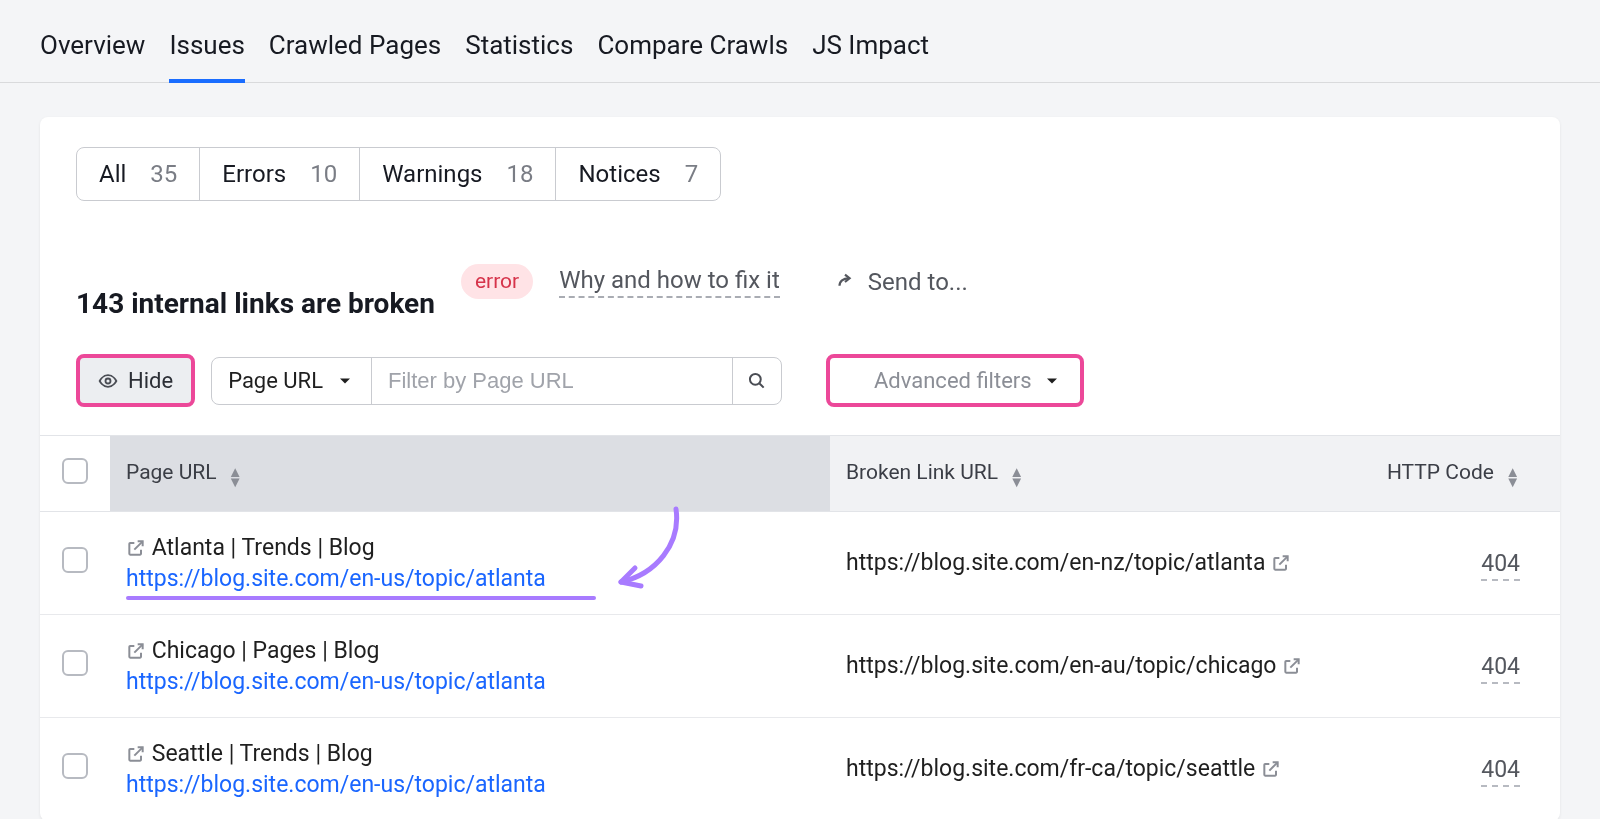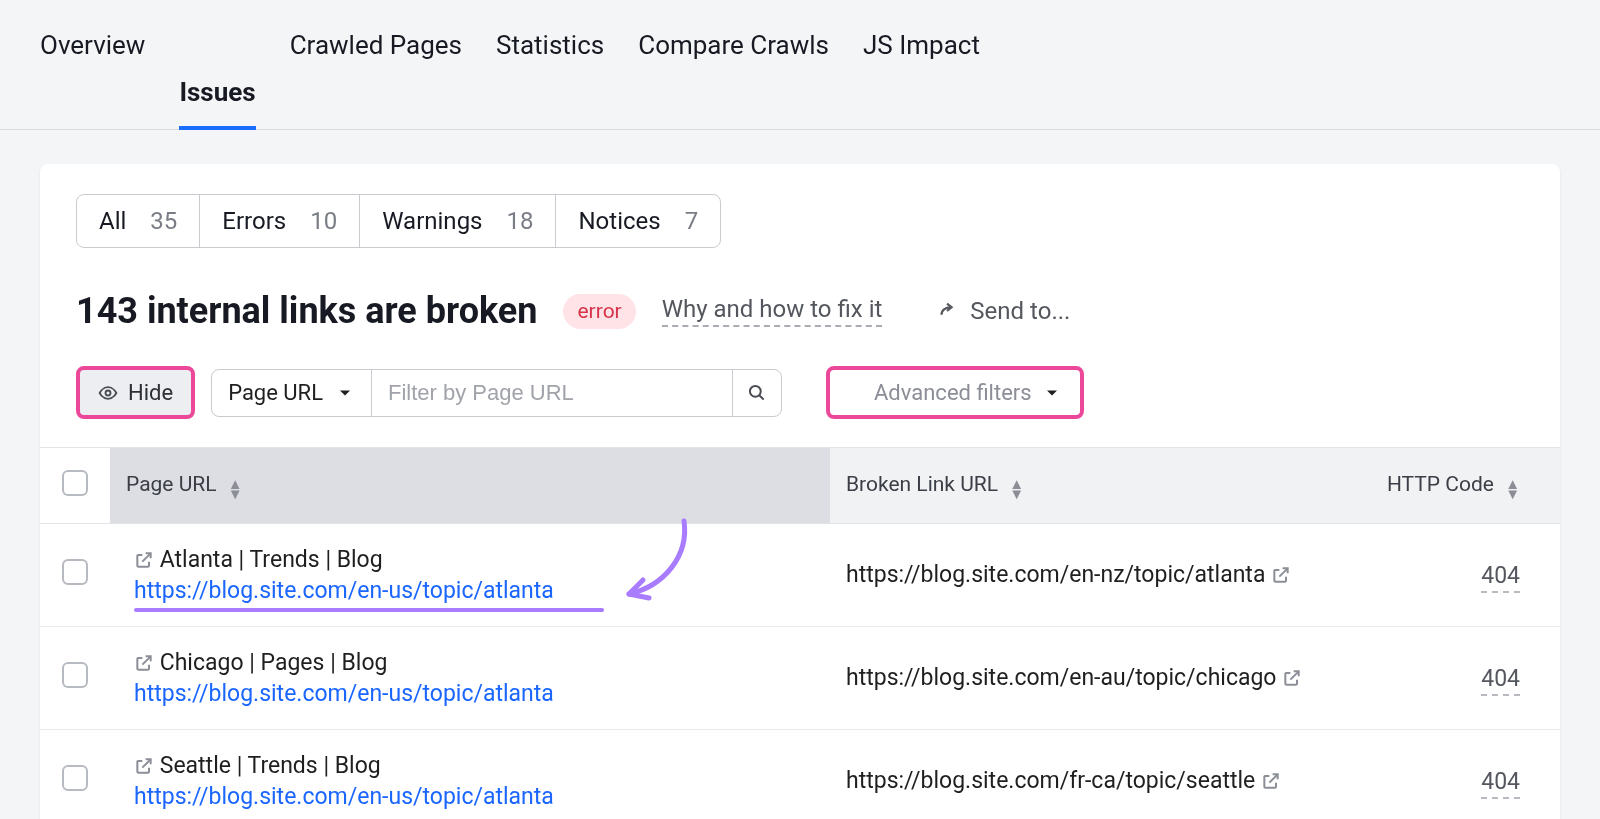--- a/index.html
+++ b/index.html
@@ -7,39 +7,39 @@
     font-family: -apple-system, BlinkMacSystemFont, "Segoe UI", Roboto, Helvetica, Arial, sans-serif;
     background: #f4f5f7;
     color: #1f1f1f;
     font-size: 22px;
     width: 1600px;
   }
 
   
   .nav {
     display: flex;
-    gap: 34px;
+    gap: 24px;
     padding: 30px 40px 0 40px;
     border-bottom: 1px solid #d9dadc;
   }
   .nav-item {
     padding-bottom: 22px;
     font-size: 26px;
     color: #171a22;
     cursor: pointer;
     position: relative;
   }
   .nav-item.active::after {
     content: "";
     position: absolute;
     left: 0; right: 0; bottom: -1px;
     height: 4px;
     background: #1a6dff;
   }
-  .nav-item.active { font-weight: 700; margin-top: 47px; }
+  .nav-item.active { font-weight: 400; }
 
   
   .card {
     background: #fff;
     margin: 34px 40px 0 40px;
     border-radius: 8px;
     box-shadow: 0 1px 3px rgba(0,0,0,.08);
     padding: 30px 0 0 0;
     overflow: hidden;
   }
@@ -67,23 +67,24 @@
 
   
   .heading-row {
     display: flex;
     align-items: center;
     gap: 26px;
     padding: 0 36px 34px 36px;
     flex-wrap: wrap;
   }
   .heading-title {
-    font-size: 36px;
+    font-size: 28px;
     font-weight: 700;
     color: #171a22;
+    margin-top: 44px;
   }
   .badge-error {
     background: #ffe3e6;
     color: #d6334a;
     font-size: 21px;
     padding: 5px 14px 6px 14px;
     border-radius: 20px;
   }
   .dashed-link {
     color: #54575e;
@@ -219,21 +220,21 @@
 
   .sort-arrows { color: #8b8e96; font-size: 15px; display:inline-flex; flex-direction:column; line-height:.6; margin-left:6px; vertical-align:2px;}
   .sort-arrows span:first-child{margin-bottom:1px;}
 
   
   .annot-arrow {
     position: absolute;
     width: 90px; height: 100px;
     pointer-events: none;
   }
-  .page-cell-wrap { position: relative; margin-left: 8px; }
+  .page-cell-wrap { position: relative; }
 </style>
 </head>
 <body>
 
 <div class="nav">
   <div class="nav-item">Overview</div>
   <div class="nav-item active">Issues</div>
   <div class="nav-item">Crawled Pages</div>
   <div class="nav-item">Statistics</div>
   <div class="nav-item">Compare Crawls</div>

